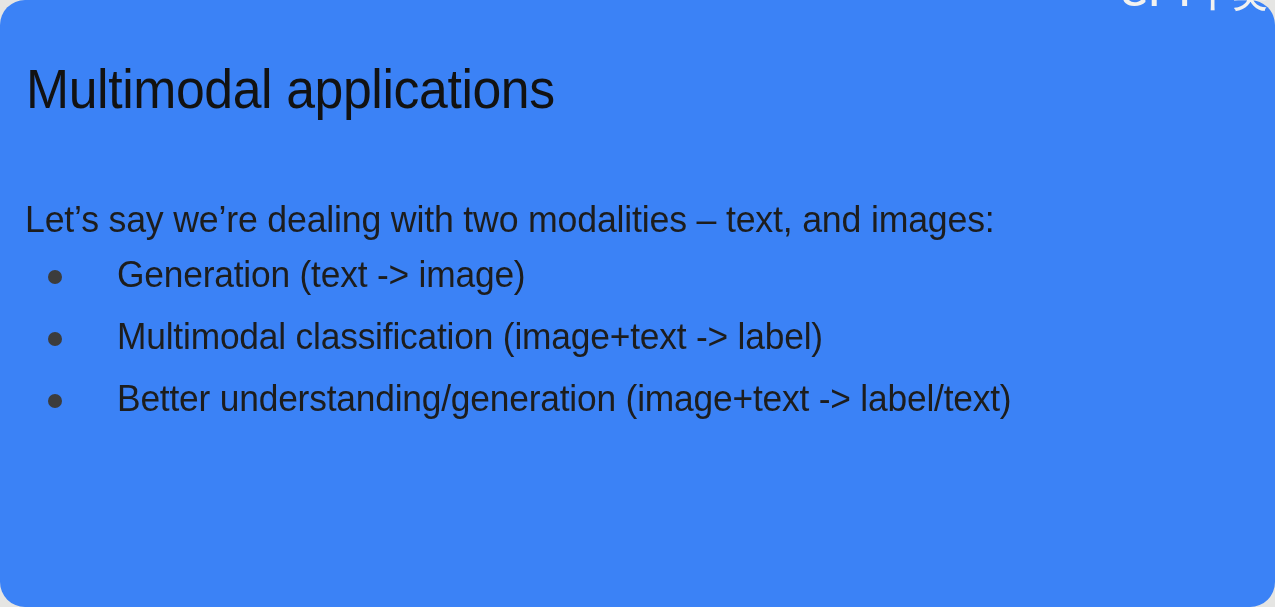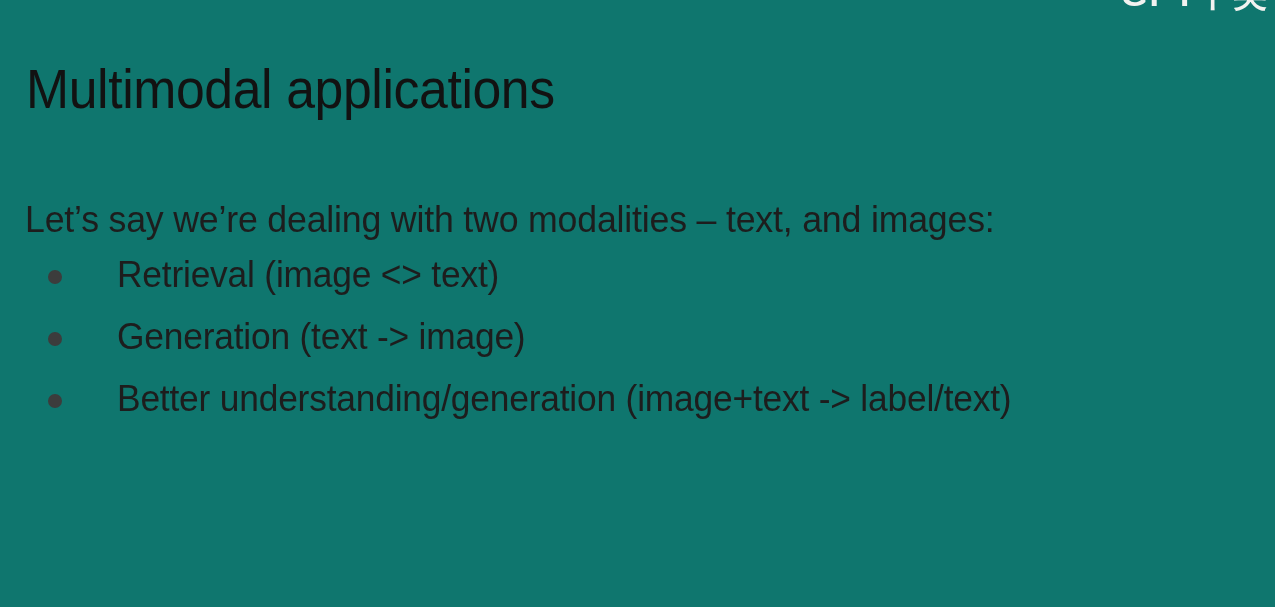--- a/index.html
+++ b/index.html
@@ -12,22 +12,23 @@
     overflow: hidden;
     background: #e5e5e3;
     font-family: "Liberation Sans", "DejaVu Sans", sans-serif;
     -webkit-font-smoothing: antialiased;
   }
 
   #slide {
     position: relative;
     width: 1275px;
     height: 607px;
-    background: #0f766e;
+    background: #3b82f6;
     box-sizing: border-box;
+    border-radius: 25px;
   }
 
   
   #watermark {
     position: absolute;
     top: -23px;
     right: 6px;
     font-size: 34px;
     line-height: 34px;
     font-weight: 700;
@@ -114,25 +115,25 @@
 
   <div id="watermark">GPT中英</div>
 
   <h1 id="slide-title">Multimodal applications</h1>
 
   <p id="intro-line">Let’s say we’re dealing with two modalities – text, and images:</p>
 
   <ul id="bullet-list">
     <li class="bullet-row">
       <span class="bullet-marker"></span>
-      <span class="bullet-text">Retrieval (image &lt;&gt; text)</span>
+      <span class="bullet-text">Generation (text -&gt; image)</span>
     </li>
     <li class="bullet-row">
       <span class="bullet-marker"></span>
-      <span class="bullet-text">Generation (text -&gt; image)</span>
+      <span class="bullet-text">Multimodal classification (image+text -&gt; label)</span>
     </li>
     <li class="bullet-row">
       <span class="bullet-marker"></span>
       <span class="bullet-text">Better understanding/generation (image+text -&gt; label/text)</span>
     </li>
   </ul>
 
 </div>
 
 </body></html>

